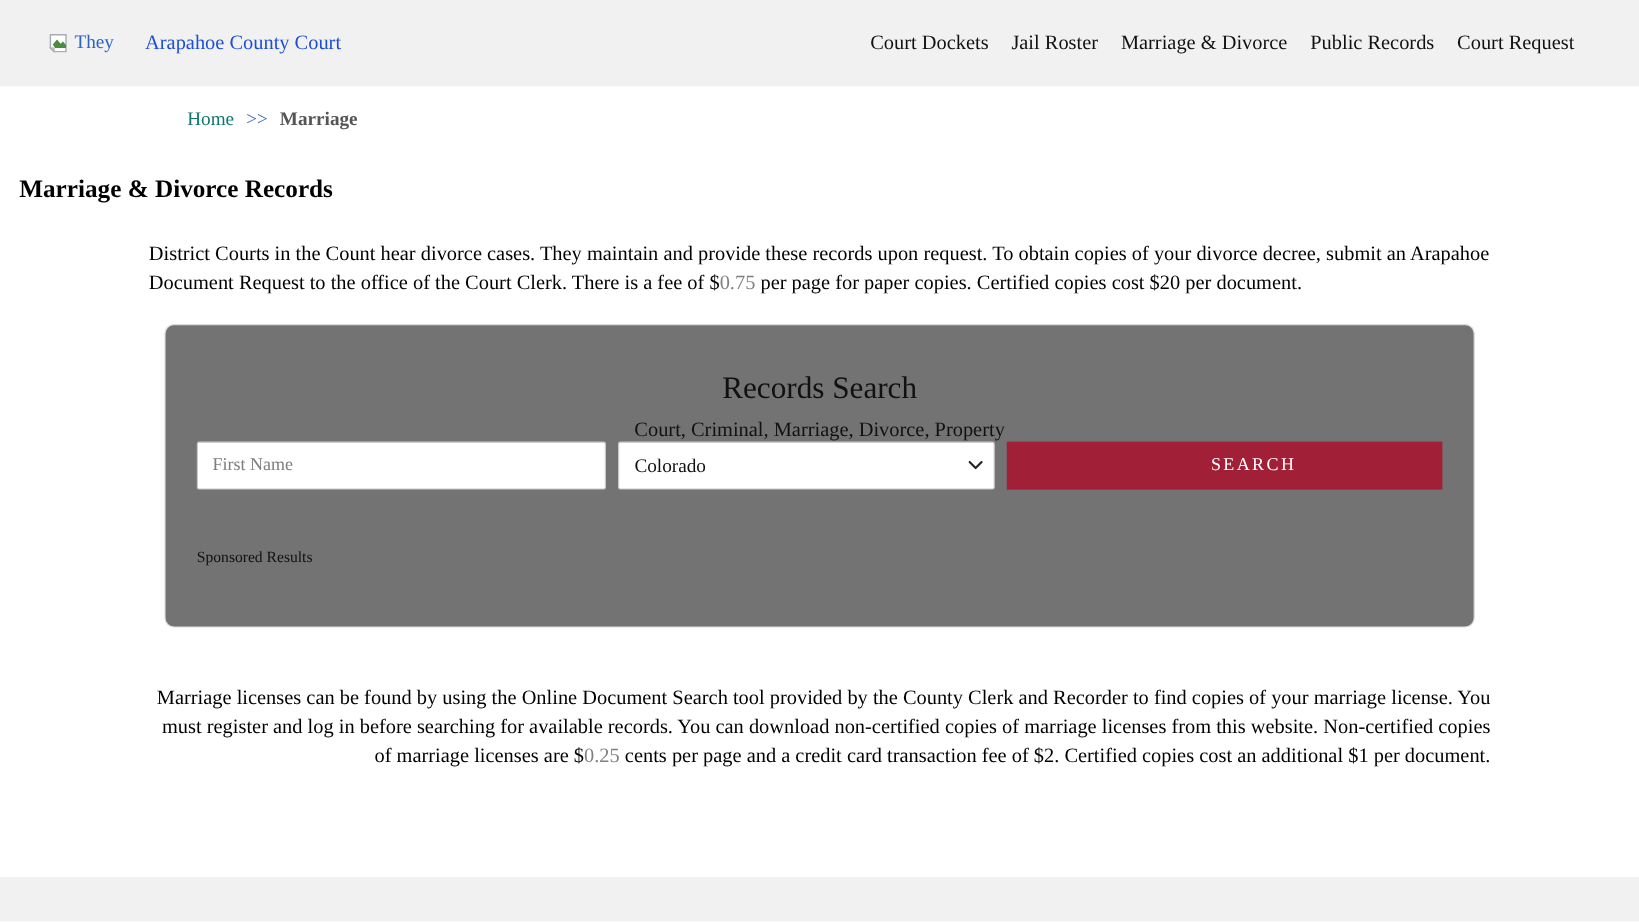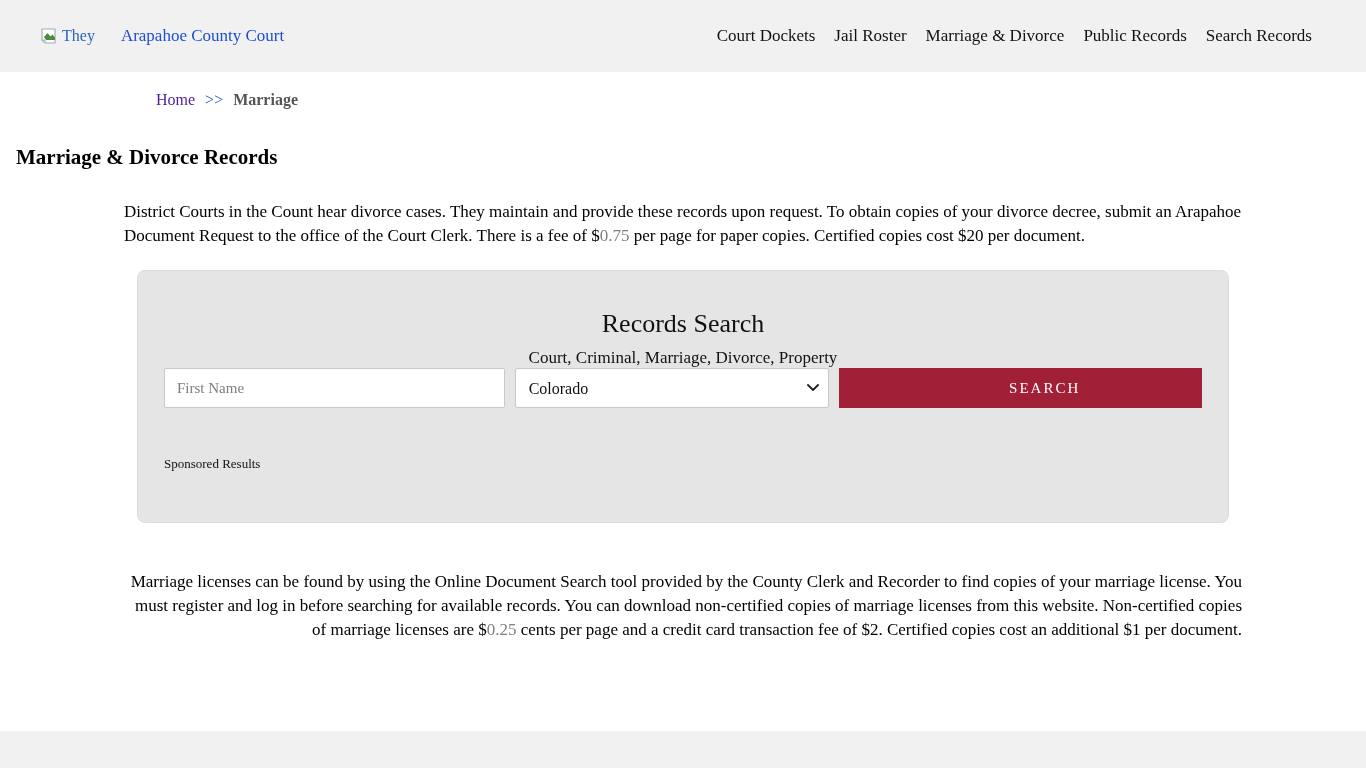--- a/index.html
+++ b/index.html
@@ -49,21 +49,21 @@
   }
 
   
   .breadcrumb {
     margin: 19px 0 0 156px;
     font-size: 16px;
     display: flex;
     gap: 10px;
     align-items: baseline;
   }
-  .breadcrumb a { color: #4c1d95; text-decoration: none; }
+  .breadcrumb a { color: #0f766e; text-decoration: none; }
   .breadcrumb .sep { color: #2b63c0; }
   .breadcrumb .current { color: #555555; font-weight: bold; }
 
   
   .page-title {
     text-align: left;
     font-size: 21px;
     font-weight: bold;
     margin-top: 36px;
     padding-left: 16px;
@@ -78,21 +78,21 @@
   .para-intro { margin-top: 30px; }
   .para-outro { margin-top: 47px; text-align: right; }
   .fee-muted { color: #808080; }
 
   
   .panel {
     width: 1092px;
     margin: 22px auto 0;
     border: 1px solid #dcdcdc;
     border-radius: 8px;
-    background: #e5e5e5;
+    background: #737373;
     padding: 38px 26px 50px;
   }
   .panel-heading {
     text-align: center;
     font-size: 26px;
     color: #111;
   }
   .panel-subtitle {
     text-align: center;
     font-size: 17px;
@@ -178,21 +178,21 @@
       </svg>
     </span>
     <span class="logo-alt">They</span>
   </div>
   <div class="site-title">Arapahoe County Court</div>
   <div class="nav">
     <a href="#">Court Dockets</a>
     <a href="#">Jail Roster</a>
     <a href="#">Marriage &amp; Divorce</a>
     <a href="#">Public Records</a>
-    <a href="#">Search Records</a>
+    <a href="#">Court Request</a>
   </div>
 </div>
 
 <div class="breadcrumb">
   <a href="#">Home</a>
   <span class="sep">&gt;&gt;</span>
   <span class="current">Marriage</span>
 </div>
 
 <h1 class="page-title">Marriage &amp; Divorce Records</h1>

